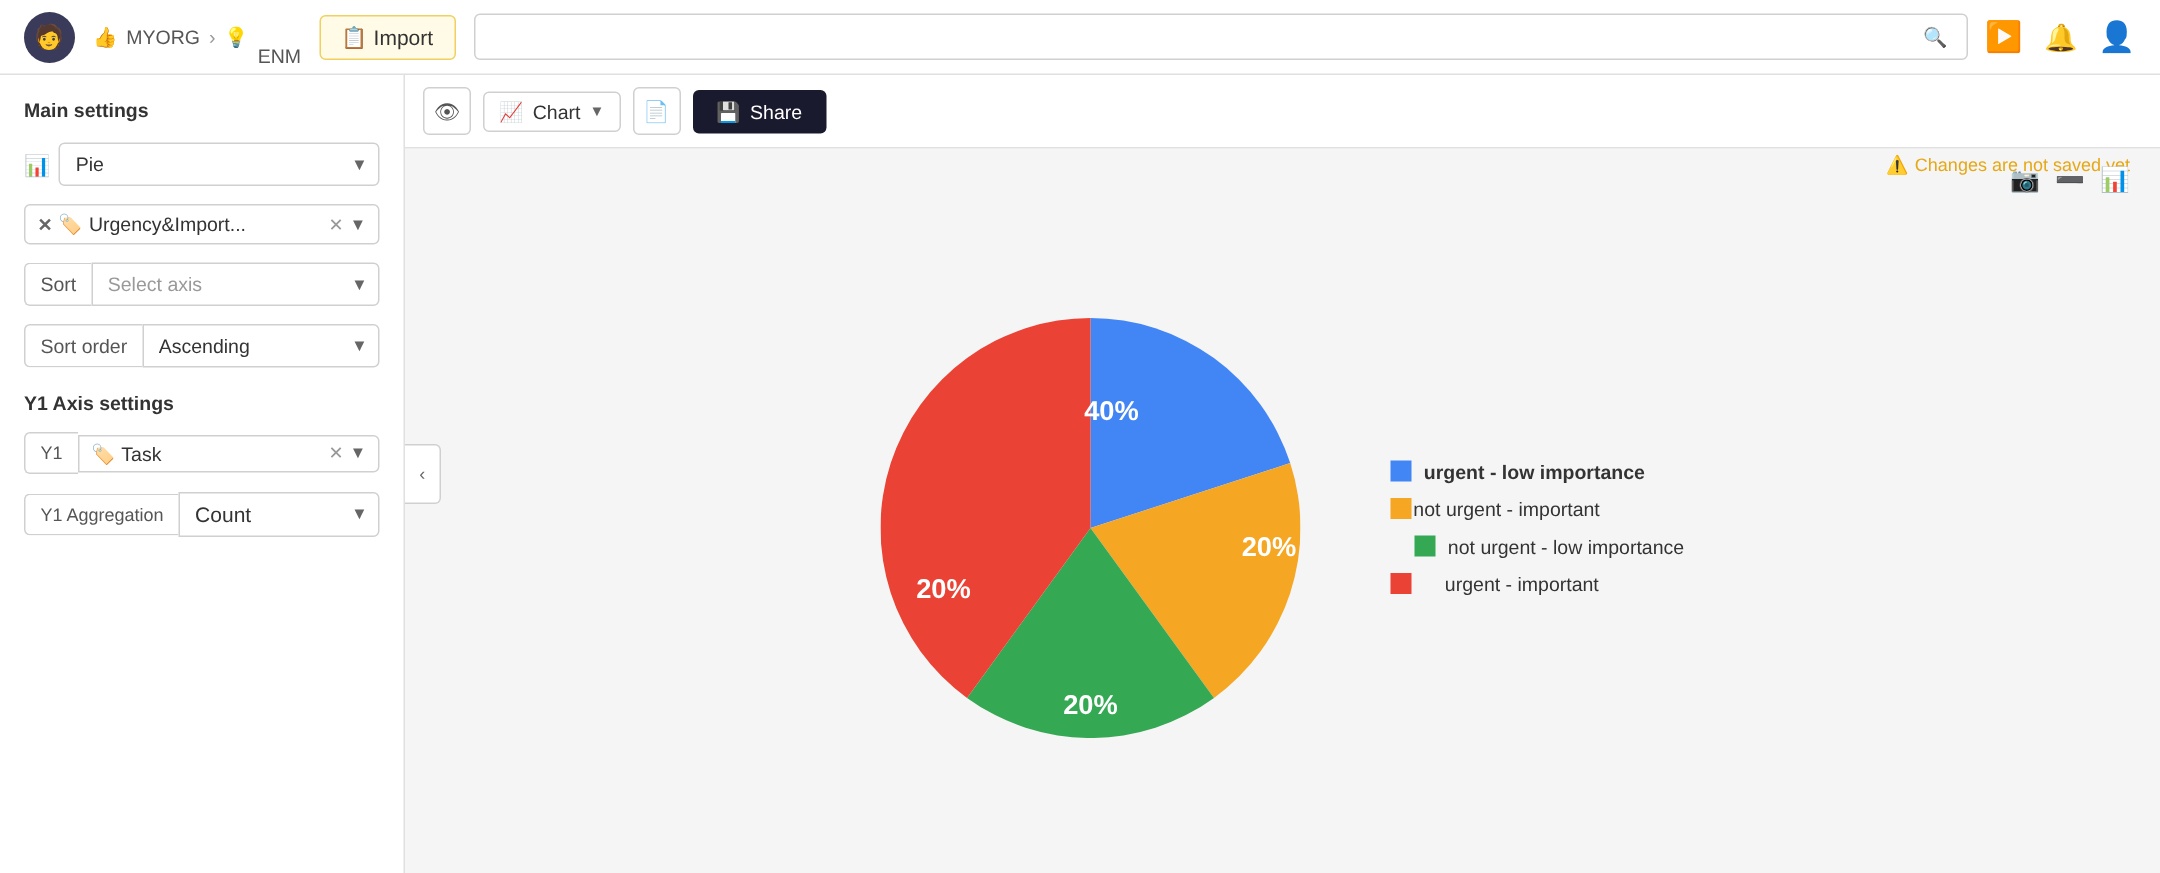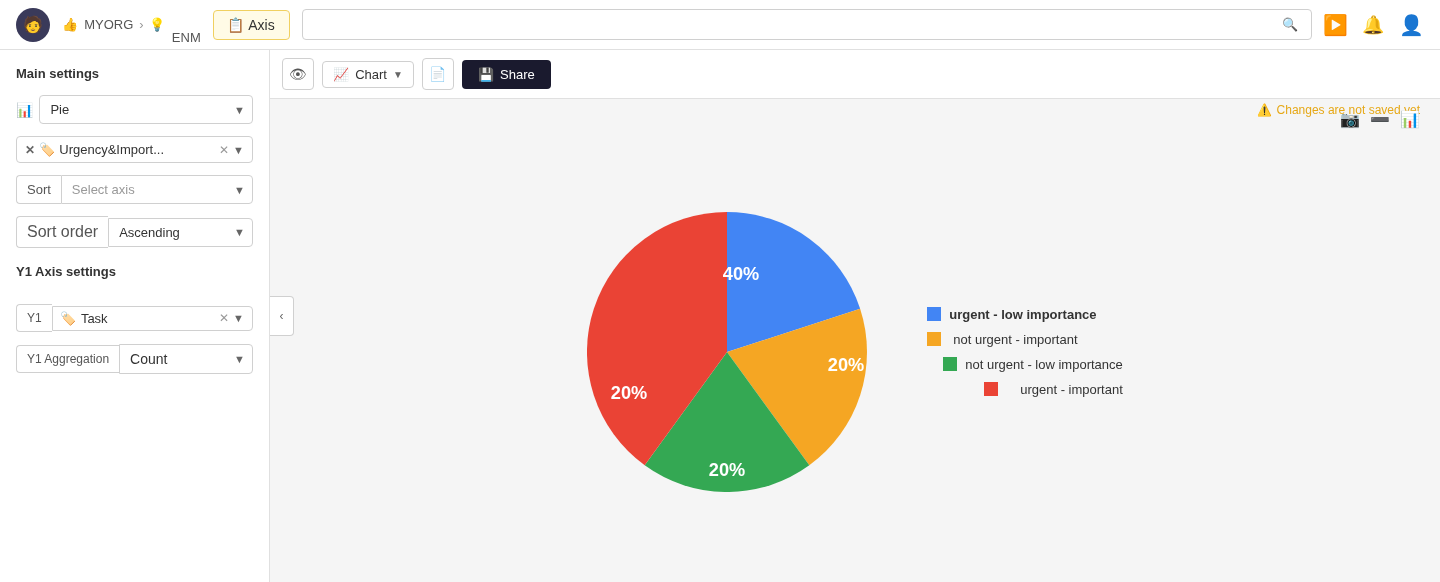--- a/index.html
+++ b/index.html
@@ -13,21 +13,21 @@
     🧑
   </div>
   <div style="display:flex;align-items:center;gap:6px;font-size:13px;">
     <span style="color:#e91e63;">👍</span>
     <span style="color:#555;">MYORG</span>
     <span style="color:#999;">›</span>
     <span style="color:#4caf50;">💡</span>
     <span style="color:#555;margin-top:25px;">ENM</span>
   </div>
   <div style="background:#fffbe6;border:1px solid #f0d060;border-radius:4px;padding:6px 14px;font-size:14px;font-weight:500;color:#333;cursor:pointer;display:flex;align-items:center;gap:6px;">
-    <span>📋 Axis</span>
+    <span>📋 Import</span>
   </div>
   <div style="flex:1;border:1px solid #d0d0d0;border-radius:4px;padding:7px 12px;font-size:13px;color:#999;display:flex;align-items:center;justify-content:space-between;background:#fff;cursor:text;">
     <span style="color:#ccc;"></span>
     <span style="color:#666;cursor:pointer;">🔍</span>
   </div>
   <div style="display:flex;align-items:center;gap:14px;">
     <span style="color:#f00;font-size:20px;cursor:pointer;">▶️</span>
     <span style="font-size:18px;cursor:pointer;color:#555;">🔔</span>
     <span style="font-size:20px;cursor:pointer;">👤</span>
   </div>
@@ -60,33 +60,33 @@
       <div style="border:1px solid #d0d0d0;border-right:none;border-radius:4px 0 0 4px;padding:6px 10px;font-size:13px;color:#555;background:#fff;white-space:nowrap;">Sort</div>
       <div style="flex:1;position:relative;">
         <select style="width:100%;border:1px solid #d0d0d0;border-radius:0 4px 4px 0;padding:6px 28px 6px 10px;font-size:13px;color:#999;background:#fff;appearance:none;cursor:pointer;">
           <option value="">Select axis</option>
         </select>
         <span style="position:absolute;right:8px;top:50%;transform:translateY(-50%);pointer-events:none;color:#666;font-size:11px;">▼</span>
       </div>
     </div>
 
     <div style="display:flex;align-items:center;gap:0;">
-      <div style="border:1px solid #d0d0d0;border-right:none;border-radius:4px 0 0 4px;padding:6px 10px;font-size:16px;color:#555;background:#fff;white-space:nowrap;">Sort order</div>
+      <div style="border:1px solid #d0d0d0;border-right:none;border-radius:4px 0 0 4px;padding:6px 10px;font-size:13px;color:#555;background:#fff;white-space:nowrap;">Sort order</div>
       <div style="flex:1;position:relative;">
         <select style="width:100%;border:1px solid #d0d0d0;border-radius:0 4px 4px 0;padding:6px 28px 6px 10px;font-size:13px;color:#333;background:#fff;appearance:none;cursor:pointer;">
           <option>Ascending</option>
           <option>Descending</option>
         </select>
         <span style="position:absolute;right:8px;top:50%;transform:translateY(-50%);pointer-events:none;color:#666;font-size:11px;">▼</span>
       </div>
     </div>
 
     <div style="font-size:13px;font-weight:600;color:#333;margin-top:4px;">Y1 Axis settings</div>
 
-    <div style="display:flex;align-items:center;gap:0;margin-top:13px;">
+    <div style="display:flex;align-items:center;gap:0;">
       <div style="border:1px solid #d0d0d0;border-right:none;border-radius:4px 0 0 4px;padding:6px 10px;font-size:12px;color:#555;background:#fff;white-space:nowrap;">Y1</div>
       <div style="flex:1;border:1px solid #d0d0d0;border-radius:0 4px 4px 0;display:flex;align-items:center;padding:4px 8px;gap:4px;background:#fff;">
         <span style="font-size:13px;">🏷️</span>
         <span style="font-size:13px;color:#333;flex:1;">Task</span>
         <span style="color:#999;cursor:pointer;font-size:12px;">✕</span>
         <span style="color:#666;font-size:11px;cursor:pointer;">▼</span>
       </div>
     </div>
 
     <div style="display:flex;align-items:center;gap:0;">
@@ -149,29 +149,29 @@
             <text x="-0.1" y="0.85" text-anchor="middle" dominant-baseline="middle" fill="#fff" font-size="0.13" font-weight="600" transform="rotate(90, -0.1, 0.85)">20%</text>
             <text x="-0.85" y="0" text-anchor="middle" dominant-baseline="middle" fill="#fff" font-size="0.13" font-weight="600" transform="rotate(90, -0.85, 0)">20%</text>
             <text x="-0.3" y="-0.7" text-anchor="middle" dominant-baseline="middle" fill="#fff" font-size="0.13" font-weight="600" transform="rotate(90, -0.3, -0.7)">20%</text>
           </svg>
 
         <div style="display:flex;flex-direction:column;gap:10px;">
           <div style="display:flex;align-items:center;gap:8px;font-size:13px;color:#333;font-weight:bold;">
             <div style="width:14px;height:14px;background:#4285f4;flex-shrink:0;"></div>
             <span>urgent - low importance</span>
           </div>
-          <div style="display:flex;align-items:flex-start;gap:12px;font-size:13px;color:#333;">
+          <div style="display:flex;align-items:flex-start;gap:1px;font-size:13px;color:#333;">
             <div style="width:14px;height:14px;background:#f5a623;flex-shrink:0;"></div>
             <span>not urgent - important</span>
           </div>
           <div style="display:flex;align-items:center;gap:8px;font-size:13px;color:#333;padding-left:16px;">
             <div style="width:14px;height:14px;background:#34a853;flex-shrink:0;"></div>
             <span>not urgent - low importance</span>
           </div>
-          <div style="display:flex;align-items:center;gap:22px;font-size:13px;color:#333;justify-content:flex-end;">
+          <div style="display:flex;align-items:center;gap:22px;font-size:13px;color:#333;">
             <div style="width:14px;height:14px;background:#ea4335;flex-shrink:0;"></div>
             <span>urgent - important</span>
           </div>
         </div>
       </div>
 
       <div style="position:absolute;pointer-events:none;">
         
       </div>
     </div>

